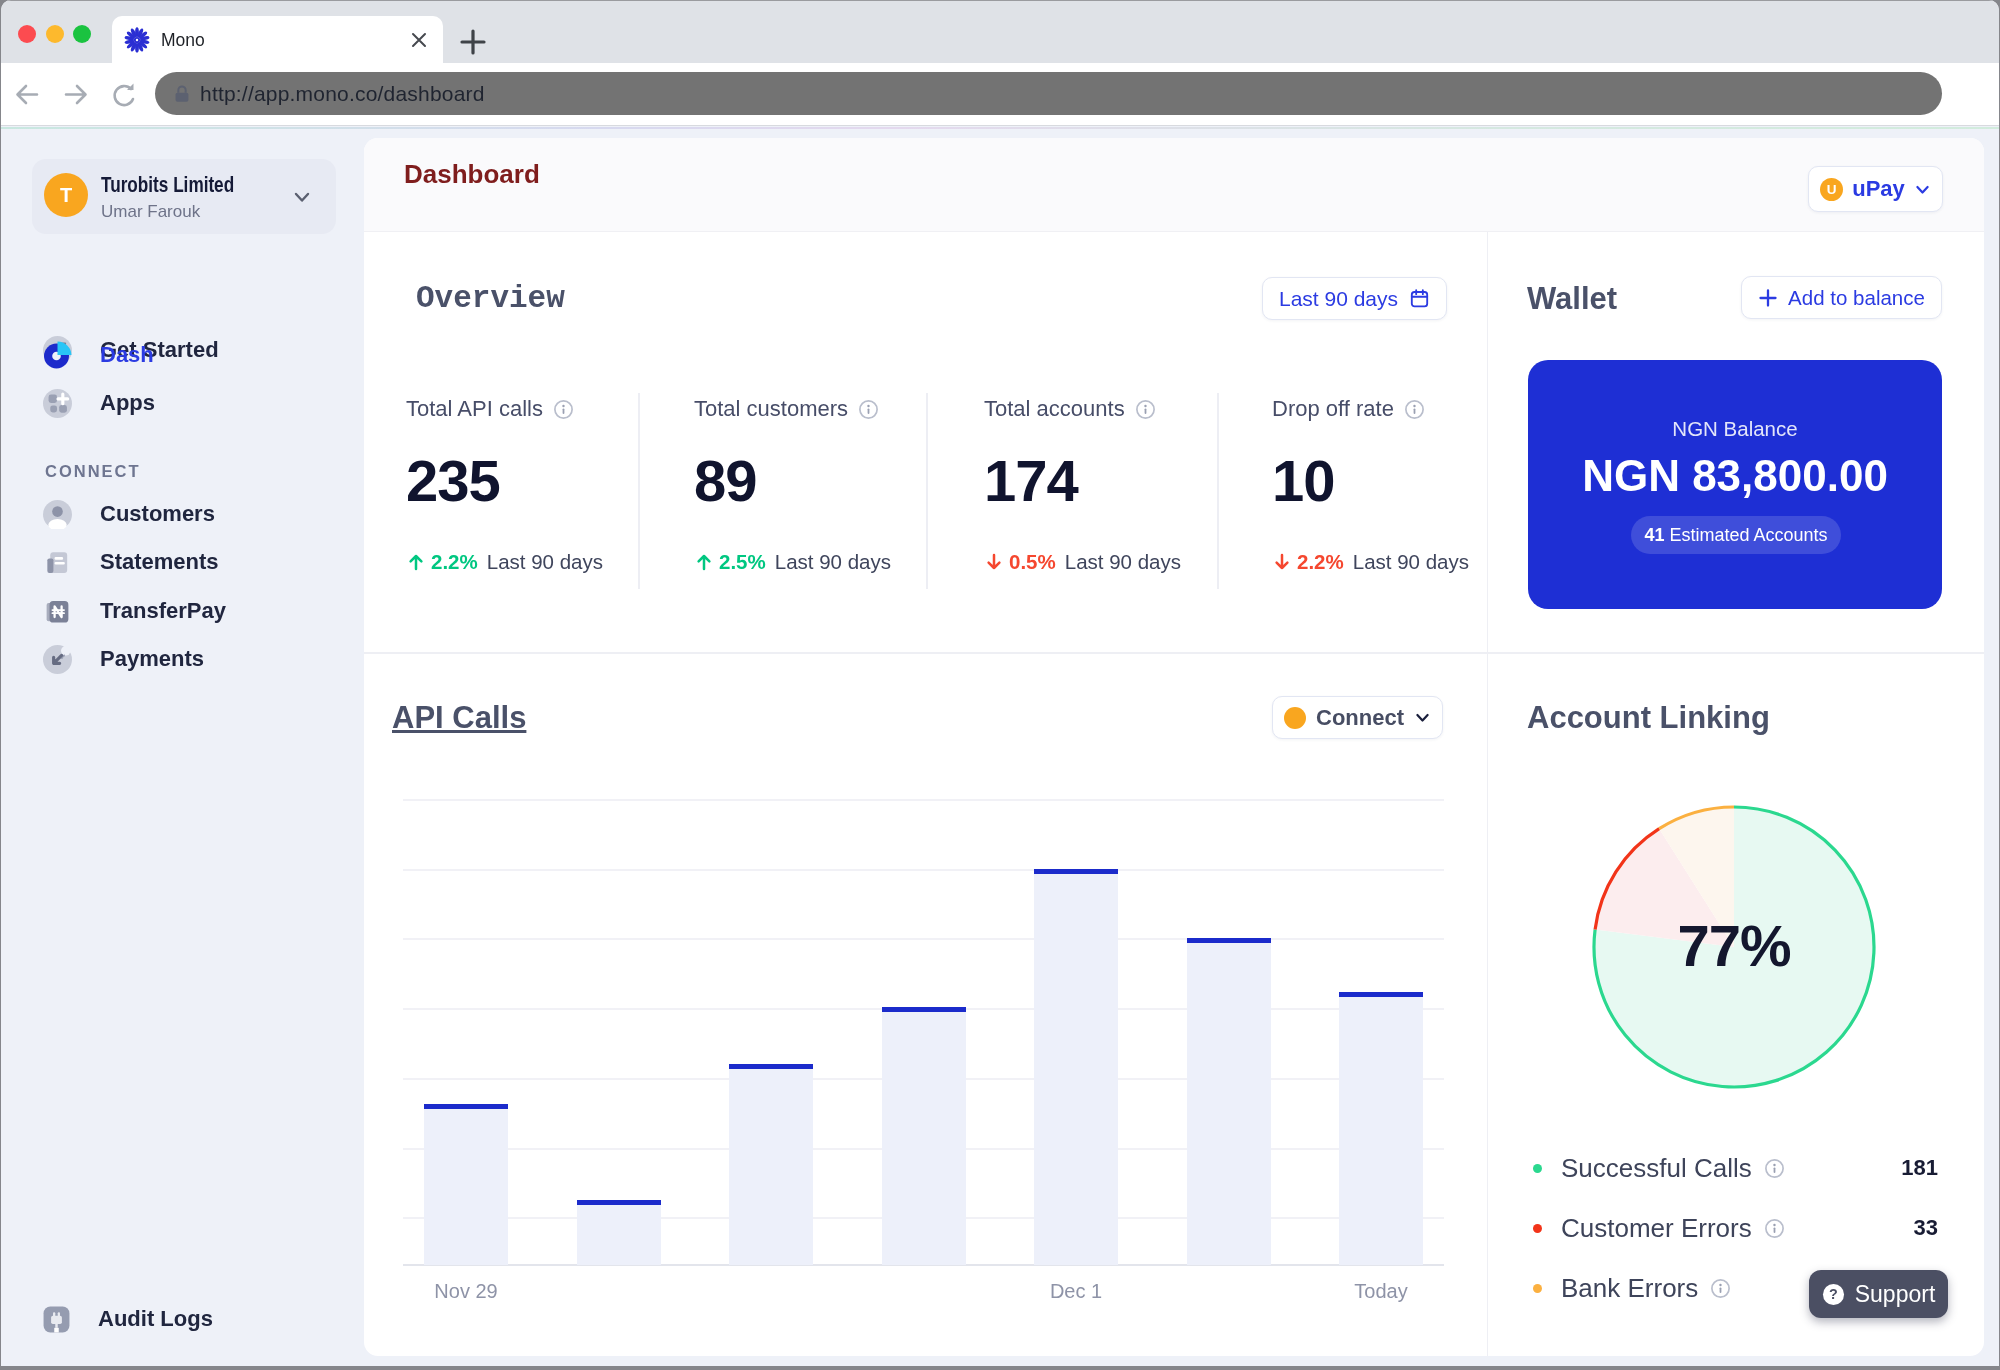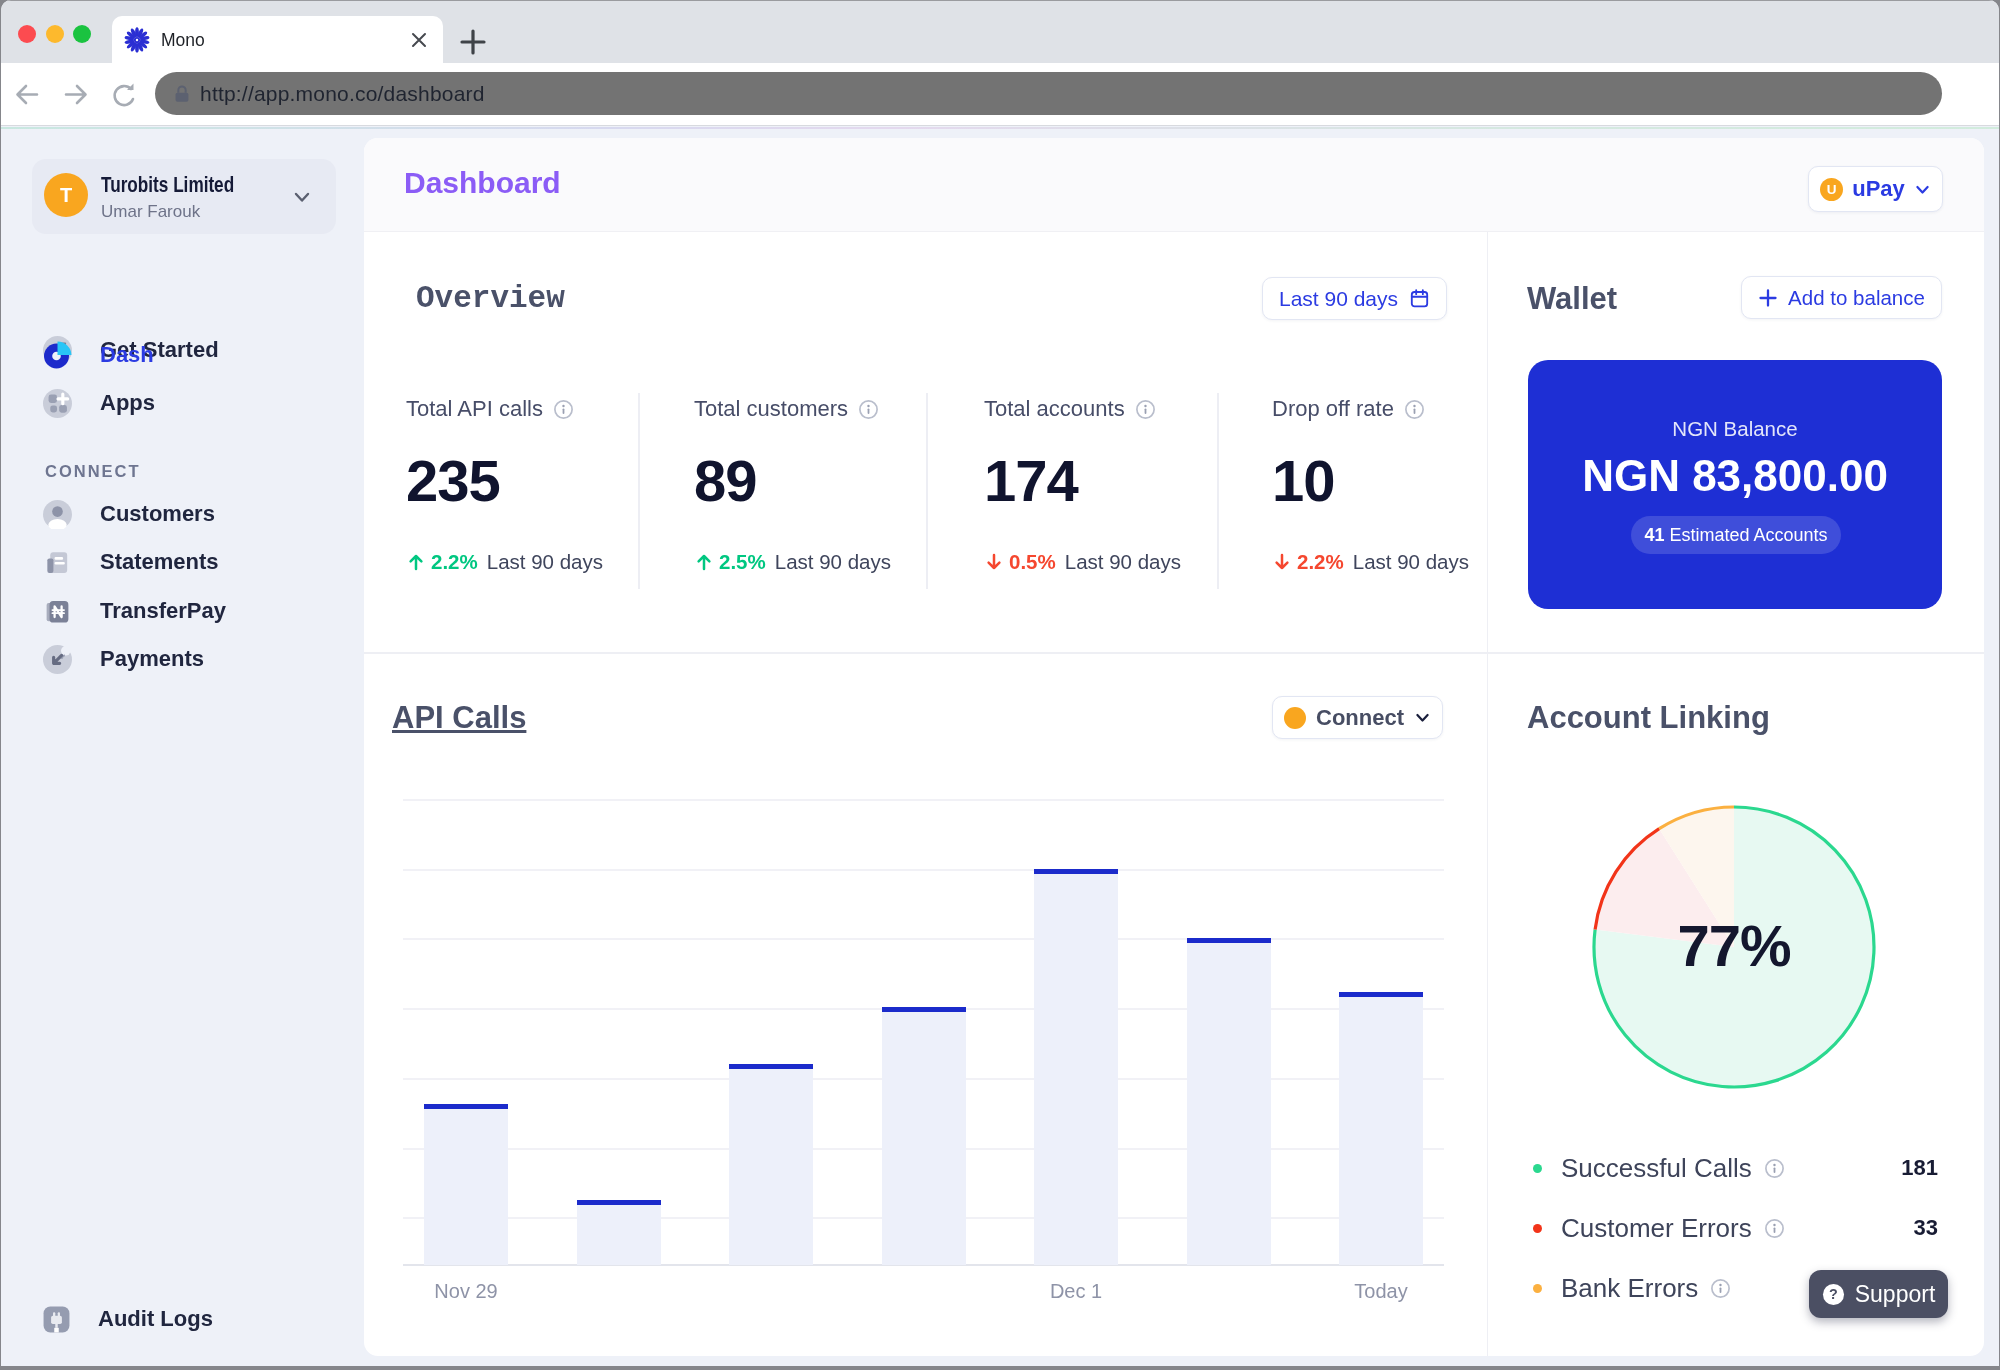--- a/index.html
+++ b/index.html
@@ -36,21 +36,21 @@
   .chip svg.chev { position:absolute; right:24px; top:28px; }
   .navitem { position:absolute; left:42px; height:30px; display:flex; align-items:center; gap:14px;
              font-size:22px; font-weight:700; color:#20263f; }
   .navitem { gap:28px; }
   .navitem svg { flex:0 0 auto; }
   .connect-lbl { position:absolute; left:44px; font-size:16.5px; font-weight:700; color:#6e7590; letter-spacing:2px; }
   
   .panel { position:absolute; left:363px; top:9px; width:1620px; height:1218px; background:#fff; border-radius:14px; }
   .phead { position:absolute; left:0; top:0; width:100%; height:94px; background:#fafafc;
            border-bottom:1px solid #f0f0f4; border-radius:14px 14px 0 0; }
-  .phead .ttl { position:absolute; left:40px; top:28px; font-size:30px; font-weight:700; color:#8b5cf6; }
+  .phead .ttl { position:absolute; left:40px; top:21px; font-size:26px; font-weight:700; color:#7f1d1d; }
   .btn { position:absolute; background:#fff; border:1.5px solid #e2e6f3; border-radius:10px;
          box-shadow:0 1px 3px rgba(40,50,90,0.06); display:flex; align-items:center; justify-content:center; }
   .upay { left:1444px; top:28px; width:135px; height:46px; gap:9px; }
   .upay .uc { width:23px; height:23px; border-radius:50%; background:#f9a61f; color:#fff; font-size:13.5px;
               font-weight:700; text-align:center; line-height:23px; }
   .upay .t { font-size:22px; font-weight:700; color:#2b3be2; }
   .hdivider { position:absolute; left:0; top:514px; width:100%; height:1.5px; background:#eeeff4; }
   .vdivider { position:absolute; left:1122.5px; top:94px; width:1.5px; bottom:0; background:#eeeff4; }
   .shead { position:absolute; font-size:31px; font-weight:700; color:#4a5169; }
   .stat { position:absolute; top:0; }

